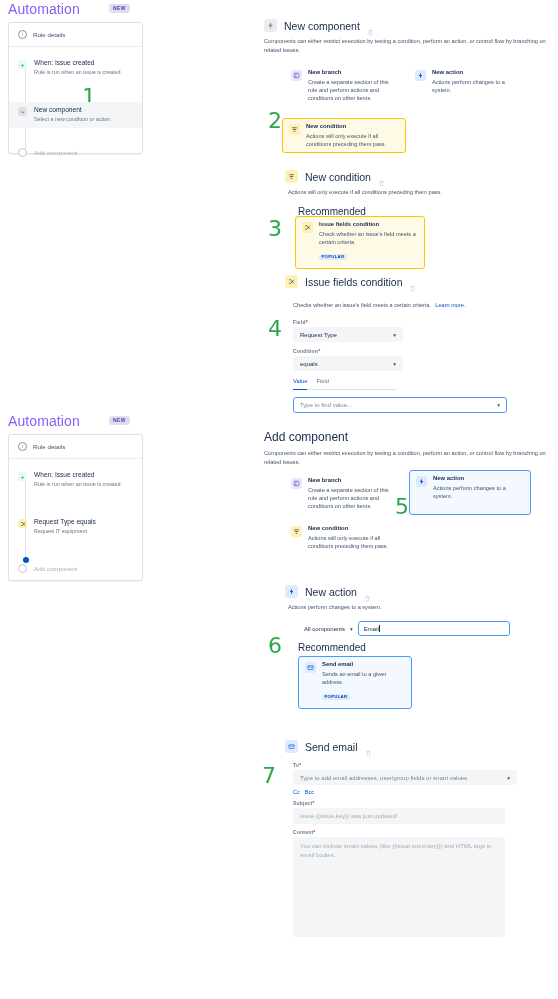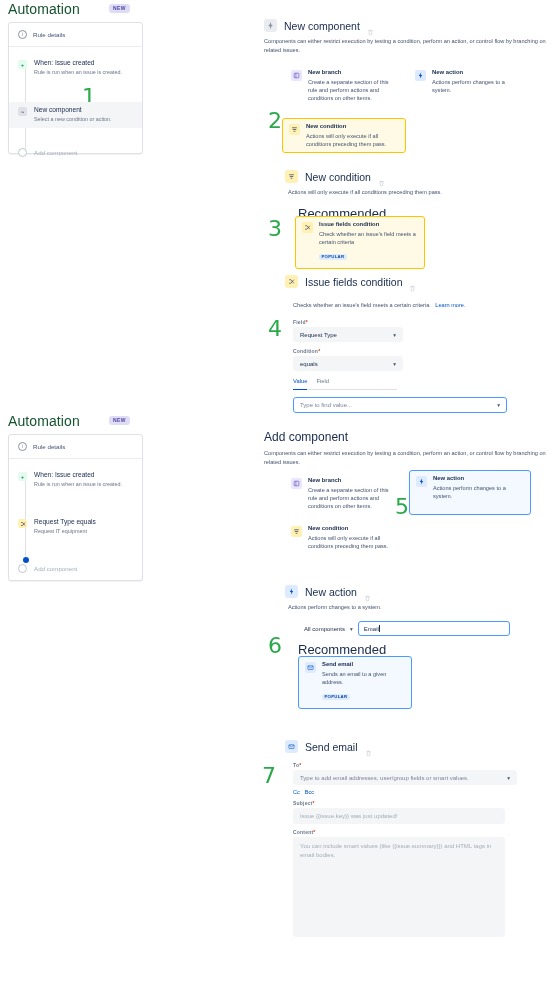--- a/index.html
+++ b/index.html
@@ -4,21 +4,21 @@
 <style>
   html,body{margin:0;padding:0;background:#ffffff;}
   body{
     width:558px;height:999px;position:relative;overflow:hidden;
     font-family:"Liberation Sans","DejaVu Sans",sans-serif;
     color:#42526E;-webkit-font-smoothing:antialiased;
   }
   .abs{position:absolute;}
 
   
-  .panel-title{font-size:14px;color:#14532d;font-weight:400;letter-spacing:.1px;}
+  .panel-title{font-size:14px;color:#8b5cf6;font-weight:400;letter-spacing:.1px;}
   .new-badge{
     display:inline-block;background:#DEDDF6;color:#5243AA;font-size:5px;
     font-weight:700;letter-spacing:.4px;padding:2px 4px;border-radius:3px;
     line-height:1;vertical-align:middle;
   }
   .rule-card{
     border:1px solid #DFE1E6;border-radius:3px;background:#fff;
     box-shadow:0 1px 1px rgba(9,30,66,.06);
   }
   .rule-head{
@@ -78,21 +78,21 @@
     width:11px;height:11px;border-radius:2px;flex:0 0 11px;margin-top:1px;
     display:flex;align-items:center;justify-content:center;
   }
   .opt-t{font-size:5.9px;color:#172B4D;font-weight:700;line-height:1.3;}
   .opt-d{font-size:5.6px;color:#42526E;line-height:1.5;margin-top:1px;}
   .pop{
     display:inline-block;background:#DEEBFF;color:#0747A6;font-size:4.3px;
     font-weight:700;letter-spacing:.25px;padding:1px 2.5px;border-radius:2px;
     vertical-align:middle;line-height:1;
   }
-  .reco{font-size:13px;color:#172B4D;}
+  .reco{font-size:10px;color:#172B4D;}
 
   
   .flab{font-size:5px;color:#6B778C;font-weight:700;letter-spacing:.2px;}
   .req{color:#DE350B;}
   .sel{
     background:#F4F5F7;border:1px solid #F4F5F7;border-radius:3px;height:13px;
     display:flex;align-items:center;justify-content:space-between;
     padding:0 6px;font-size:6px;color:#172B4D;
   }
   .chev{font-size:5.5px;color:#42526E;}

